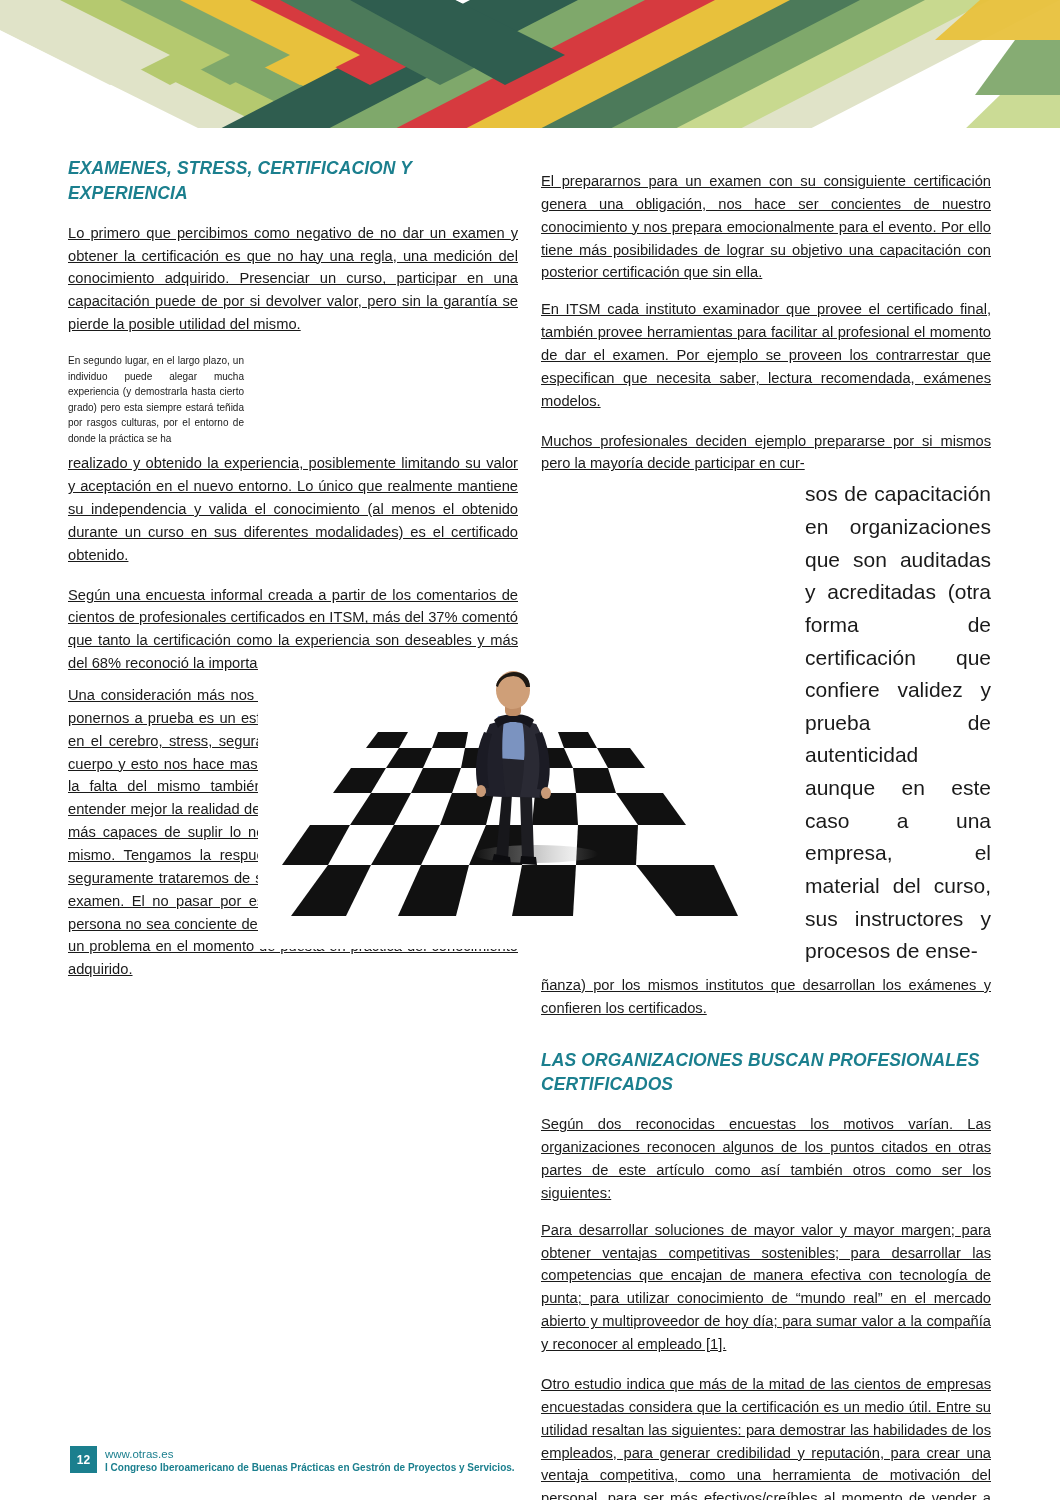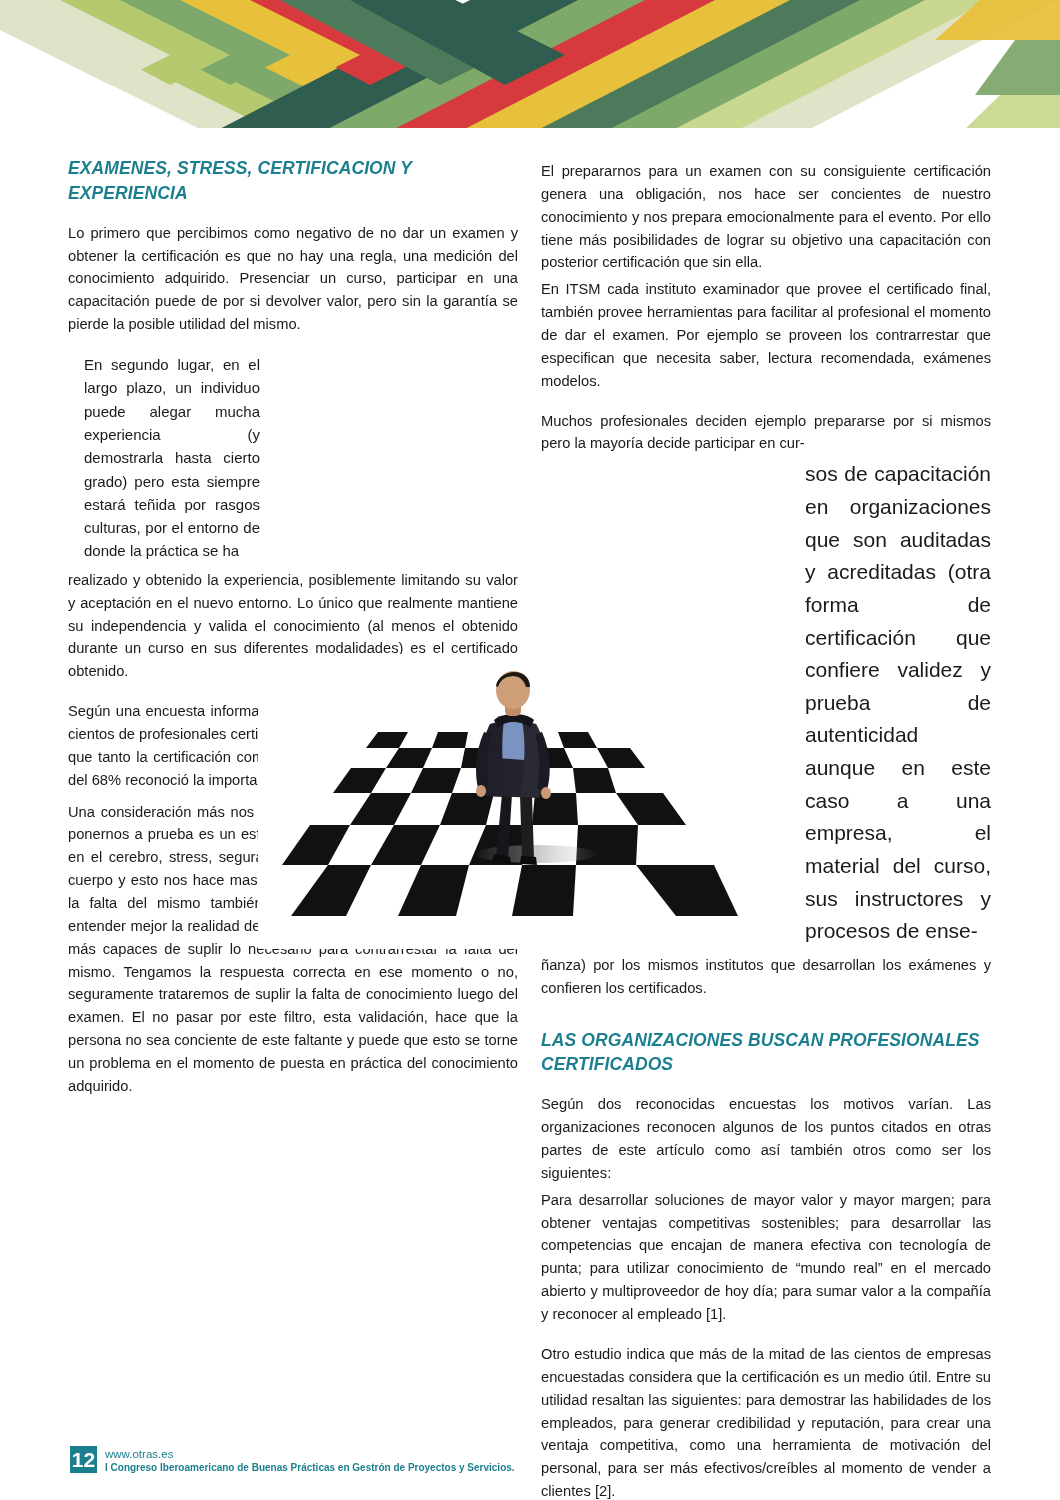--- a/index.html
+++ b/index.html
@@ -51,33 +51,34 @@
     color: #1b7f8e;
     margin: 0 0 16px 0;
     letter-spacing: 0.1px;
   }
   .col-right h2.section-title { margin-top: 0; }
 
   p.body {
     font-size: 14.7px;
     line-height: 1.555;
     color: #1a1a1a;
-    margin: 4px 0 17px 0;
+    margin: 14px 0 17px 0;
     text-align: justify;
     -webkit-hyphens: none;
     hyphens: none;
+    text-decoration: underline;
   }
 
   .narrow {
     width: 176px;
-    font-size: 15px;
+    font-size: 10px;
     line-height: 1.555;
     text-align: justify;
     color: #1a1a1a;
-    margin: 16px;
+    margin: 0;
   }
   .narrow-right {
     width: 186px;
     font-size: 21px;
     line-height: 1.555;
     text-align: justify;
     color: #1a1a1a;
     margin: 0;
   }
 
@@ -97,21 +98,21 @@
     left: 70px;
     bottom: 26px;
     display: flex;
     align-items: flex-start;
   }
   .page-num {
     width: 27px;
     height: 27px;
     background: #1b7f8e;
     color: #ffffff;
-    font-size: 21px;
+    font-size: 12px;
     font-weight: bold;
     display: flex;
     align-items: center;
     justify-content: center;
     margin-right: 8px;
   }
   .footer-text {
     padding-top: 1px;
   }
   .footer-url {

